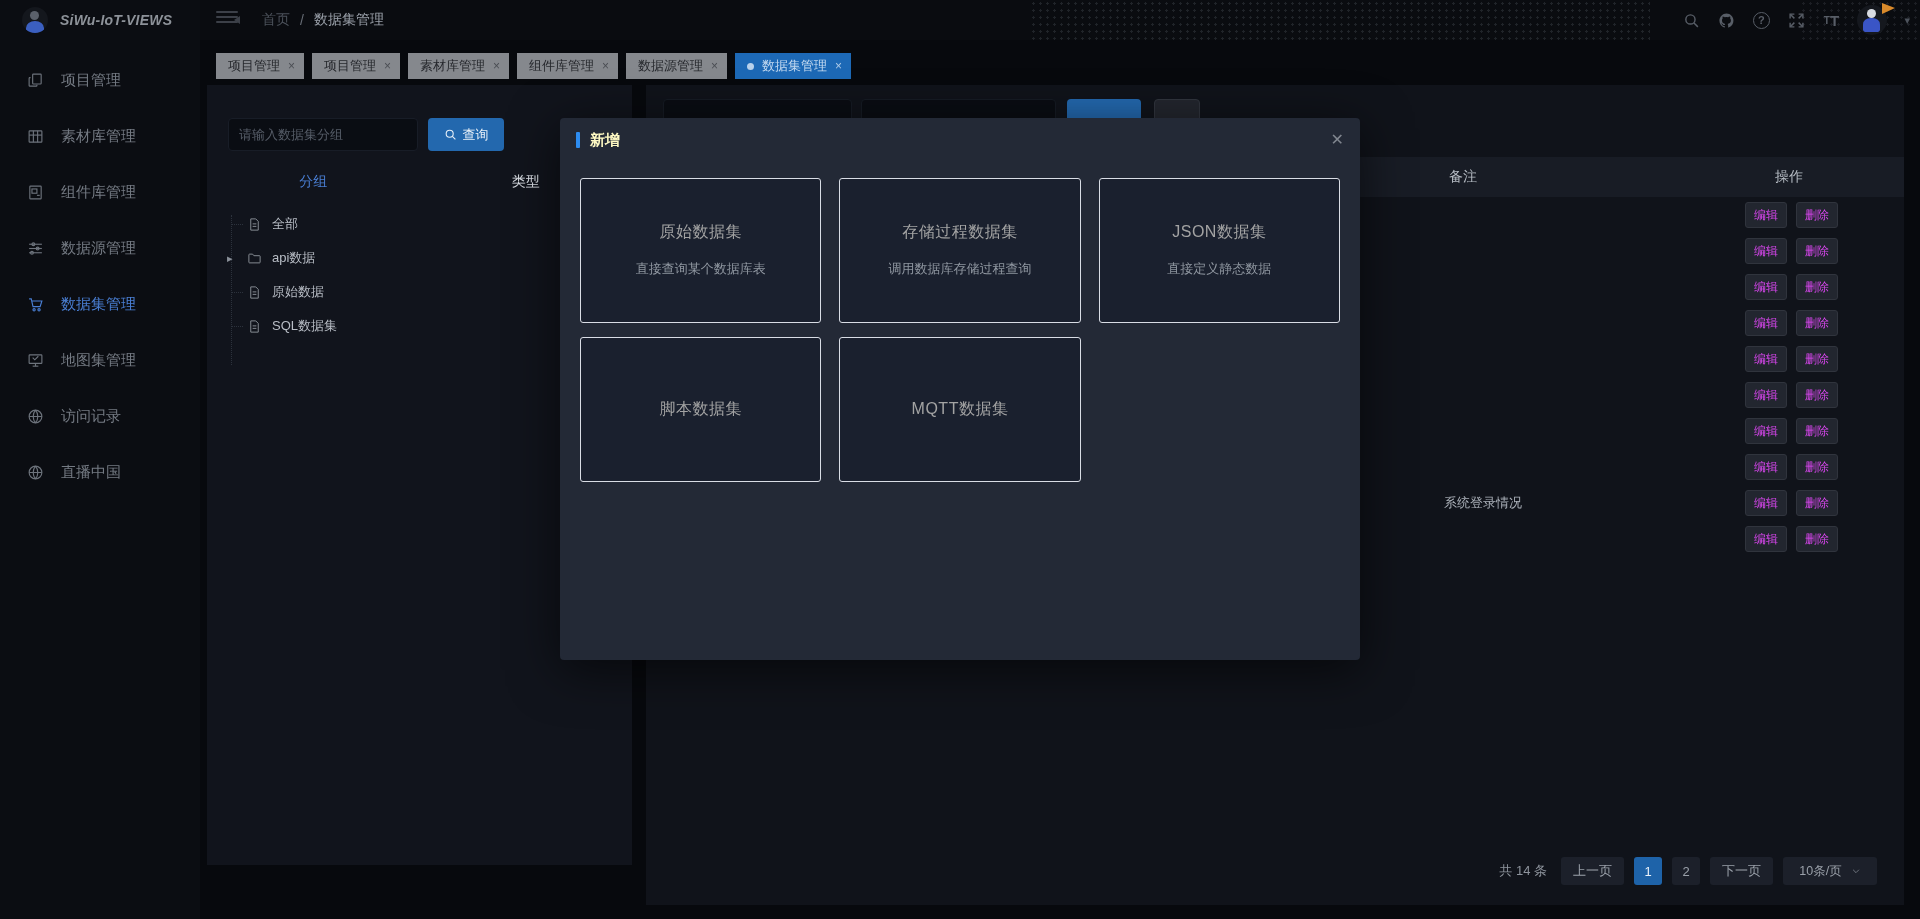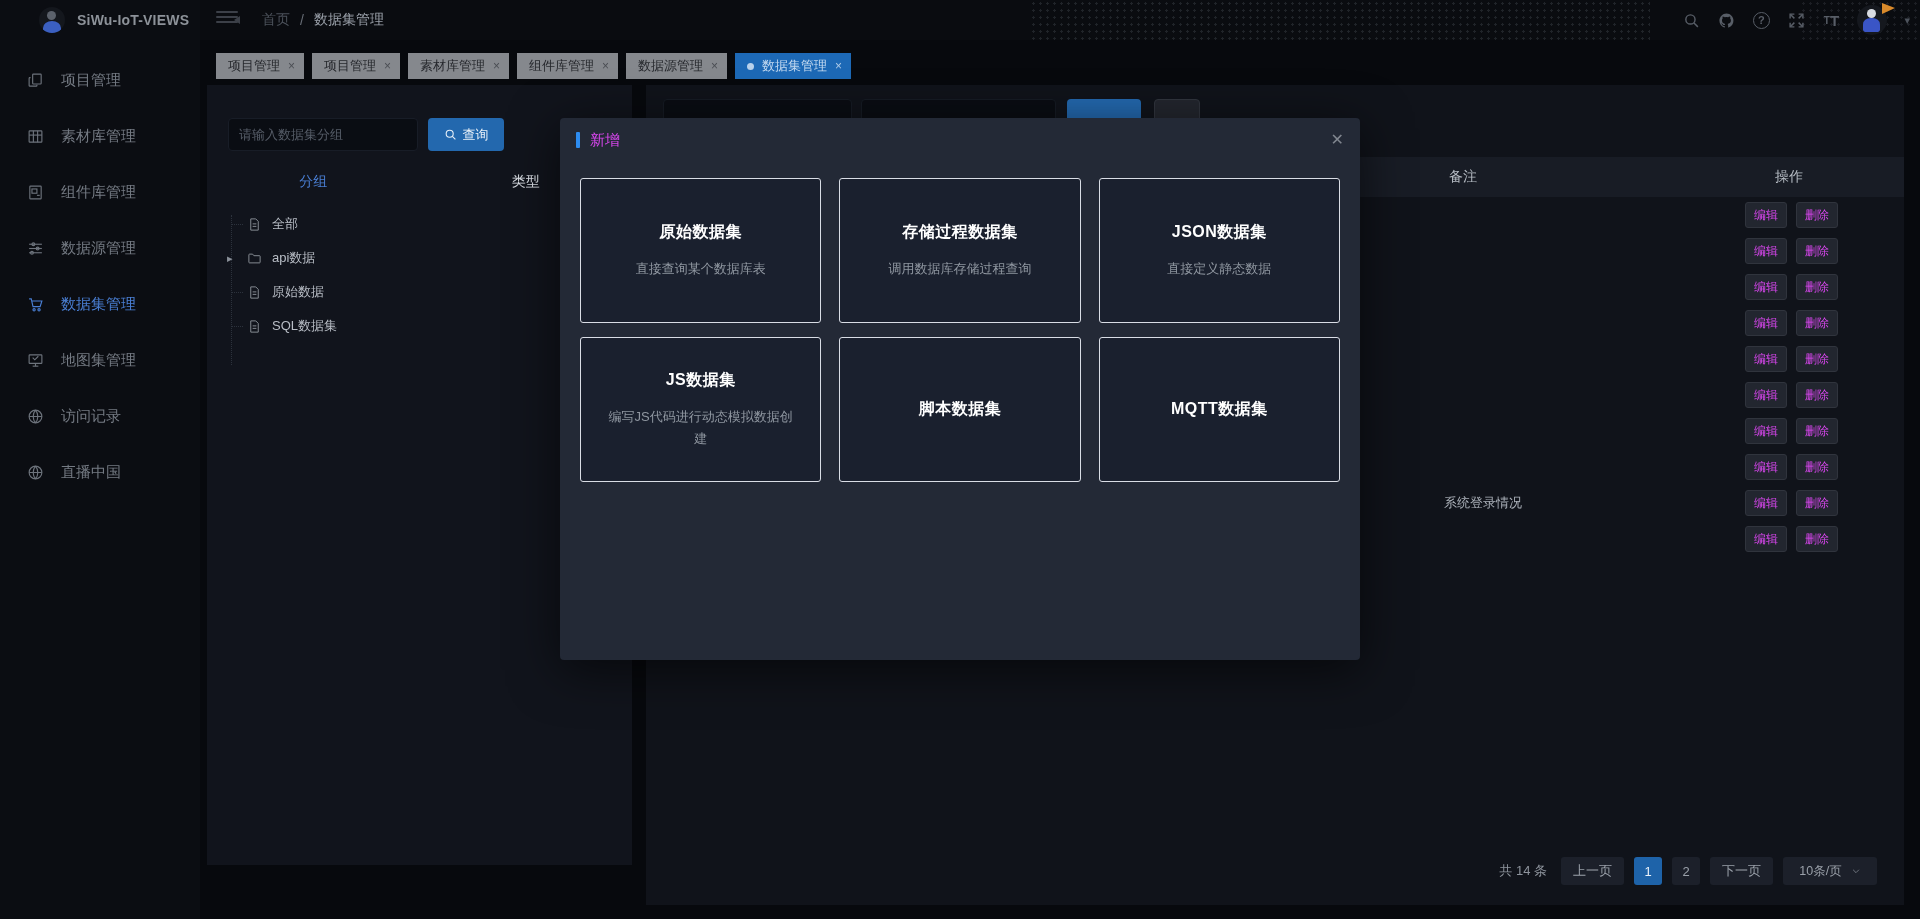--- a/index.html
+++ b/index.html
@@ -1,21 +1,21 @@
 <!DOCTYPE html>
 <html><head>
 <meta charset="utf-8">
 <style>
   * { margin:0; padding:0; box-sizing:border-box; }
   html,body { width:1920px; height:919px; background:#060809; font-family:"Liberation Sans","DejaVu Sans",sans-serif; overflow:hidden; }
   .app { position:relative; width:1920px; height:919px; background:#07090d; }
 
   
   .header { position:absolute; left:0; top:0; width:1920px; height:40px; background:#0a0c10; z-index:5; }
-  .logo-area { position:absolute; left:0; top:0; width:200px; height:40px; display:flex; align-items:center; gap:12px; padding-left:39px; background:#0b0d12; }
+  .logo-area { position:absolute; left:0; top:0; width:200px; height:40px; display:flex; align-items:center; gap:12px; padding-left:22px; background:#0b0d12;font-style:italic; }
   .logo { width:26px; height:26px; border-radius:50%; background:#14171d; position:relative; overflow:hidden; }
   .logo::before { content:""; position:absolute; left:8px; top:4px; width:9px; height:9px; border-radius:50%; background:#5b616b; }
   .logo::after { content:""; position:absolute; left:4px; top:14px; width:18px; height:14px; border-radius:50% 50% 0 0; background:#3b5fc0; }
   .app-title { font-size:14px; font-weight:bold; color:#8d9299; letter-spacing:.2px; }
   .fold-icon { position:absolute; left:216px; top:11px; width:22px; height:17px; cursor:pointer; }
   .fold-icon i { display:block; height:2px; background:#3c4048; margin-bottom:3px; border-radius:1px; }
   .fold-icon::after { content:""; position:absolute; right:-2px; top:5px; border-right:6px solid #3c4048; border-top:4px solid transparent; border-bottom:4px solid transparent; }
   .breadcrumb { position:absolute; left:262px; top:0; height:40px; display:flex; align-items:center; gap:10px; font-size:14px; }
   .bc-home { color:#4c525b; cursor:pointer; }
   .bc-sep { color:#676d76; }
@@ -86,25 +86,25 @@
   .pg-btn { height:28px; padding:0 12px; background:#1c202a; color:#9aa0a9; font-size:13px; display:flex; align-items:center; border-radius:3px; cursor:pointer; }
   .pg-num { width:28px; height:28px; background:#1c202a; color:#9aa0a9; font-size:13px; display:flex; align-items:center; justify-content:center; border-radius:3px; cursor:pointer; }
   .pg-num.active { background:#1e63a9; color:#e9f1f9; }
   .pg-size { width:94px; height:28px; background:#1c202a; color:#9aa0a9; font-size:12.5px; display:flex; align-items:center; justify-content:center; gap:9px; border-radius:3px; cursor:pointer; }
   .pg-size svg { width:10px; height:10px; stroke:#7c828b; fill:none; stroke-width:2; }
 
   
   .modal { position:absolute; left:560px; top:118px; width:800px; height:542px; background:#232936; border-radius:4px; box-shadow:0 10px 50px rgba(0,0,0,.6); z-index:40; }
   .modal-header { height:44px; display:flex; align-items:center; padding:0 16px; }
   .m-accent { width:4px; height:16px; background:#2d8cf0; border-radius:1px; margin-right:10px; }
-  .m-title { font-size:15px; font-weight:normal; color:#d946ef; }
+  .m-title { font-size:15px; font-weight:bold; color:#fef9c3; }
   .m-close { margin-left:auto; color:#80868f; font-size:16px; cursor:pointer; line-height:1; }
   .modal-body { padding:16px 20px 20px; display:grid; grid-template-columns:repeat(3,1fr); gap:14px 18px; }
   .card { height:145px; background:#1a202e; border:1px solid #d9dde5; border-radius:3px; display:flex; flex-direction:column; align-items:center; justify-content:center; text-align:center; padding:0 22px; cursor:pointer; }
-  .card-title { font-size:16px; font-weight:bold; color:#ffffff; letter-spacing:.5px; }
+  .card-title { font-size:16px; font-weight:normal; color:#a3a3a3; letter-spacing:.5px; }
   .card-desc { margin-top:15px; font-size:13px; color:#8f96a0; line-height:1.65; }
   .card-desc:empty { display:none; }
 </style>
 </head>
 <body>
 
 <div class="app">
 
   <div class="header">
     <div class="map-dots"></div>
@@ -392,24 +392,20 @@
       </div>
       <div class="card">
         <div class="card-title">存储过程数据集</div>
         <div class="card-desc">调用数据库存储过程查询</div>
       </div>
       <div class="card">
         <div class="card-title">JSON数据集</div>
         <div class="card-desc">直接定义静态数据</div>
       </div>
       <div class="card">
-        <div class="card-title">JS数据集</div>
-        <div class="card-desc">编写JS代码进行动态模拟数据创建</div>
-      </div>
-      <div class="card">
         <div class="card-title">脚本数据集</div>
       </div>
       <div class="card">
         <div class="card-title">MQTT数据集</div>
 
       </div>
     </div>
   </div>
 
 </div>

